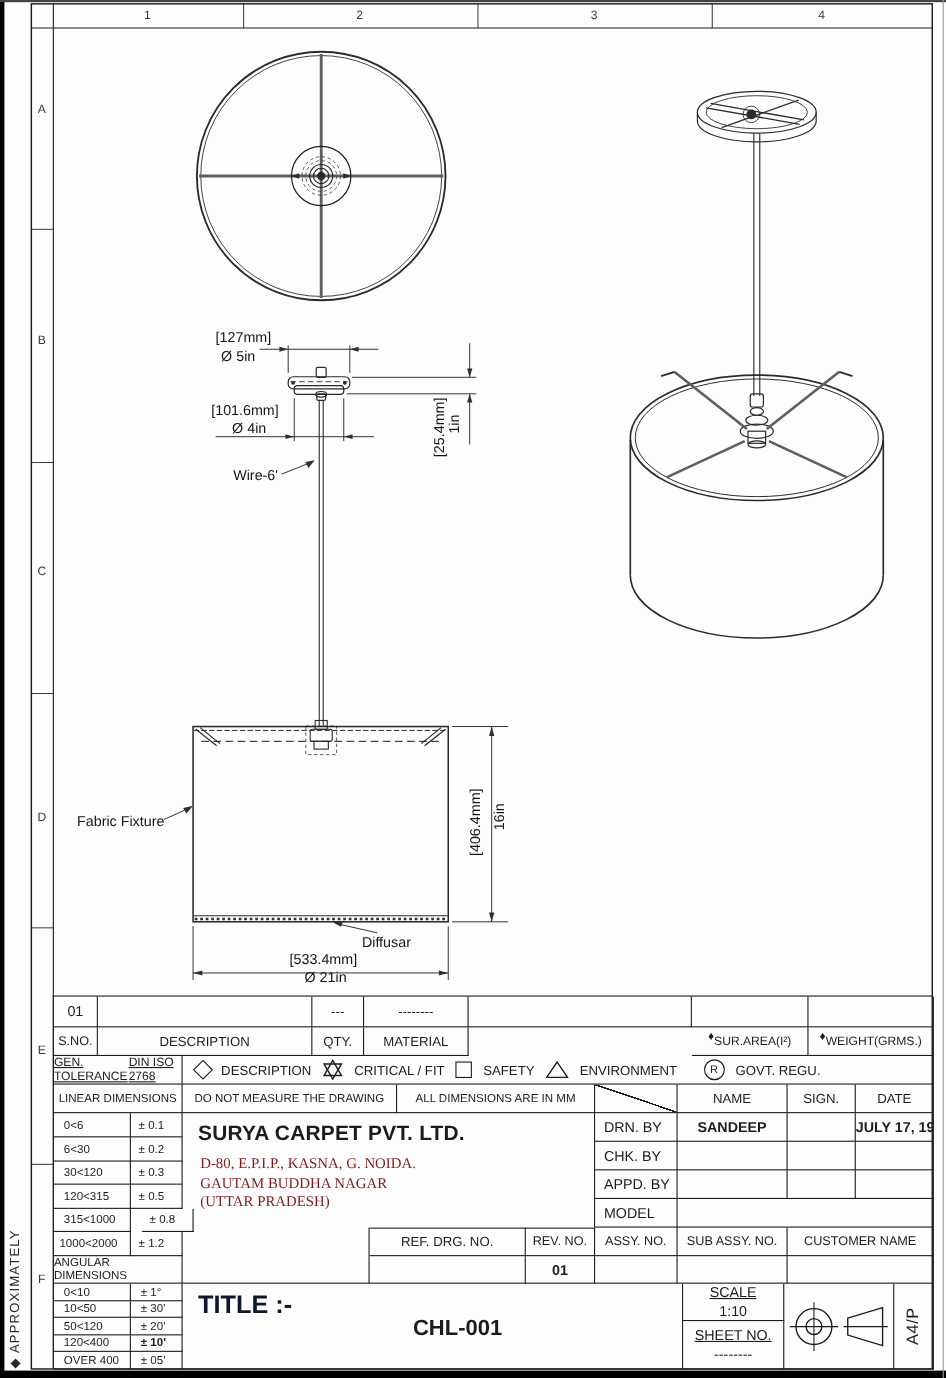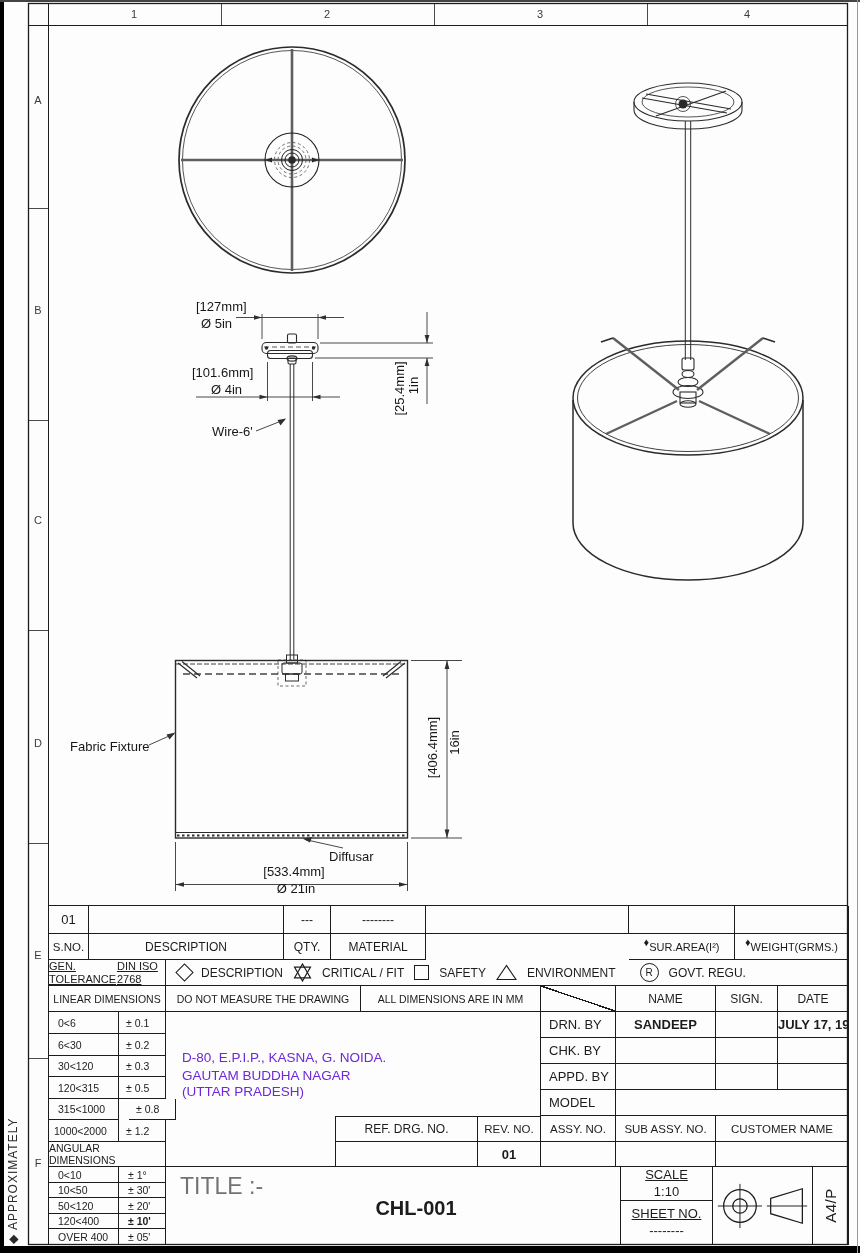--- a/index.html
+++ b/index.html
@@ -24,22 +24,22 @@
   .rot{transform:rotate(-90deg);text-align:center;}
   .legendwrap{display:flex;align-items:center;width:100%;padding:0 12px;gap:10px;font-size:12px;}
   .ic-diamond{width:11px;height:11px;border:1.3px solid #1c1c1c;transform:rotate(45deg);flex:0 0 auto;}
   .ic-square{width:13px;height:13px;border:1.3px solid #1c1c1c;flex:0 0 auto;}
   .ic-rcirc{width:17px;height:17px;border:1.2px solid #1c1c1c;border-radius:50%;display:flex;align-items:center;justify-content:center;font-size:10px;flex:0 0 auto;}
   .mark{font-size:11px;align-self:flex-start;margin-top:2px;}
   .sidenote{position:absolute;left:6px;top:1244px;transform:rotate(-90deg);transform-origin:0 0;
             white-space:nowrap;font-size:12px;letter-spacing:1px;color:#2a2a2a;z-index:4;}
   .a4rot{transform:rotate(-90deg);font-size:15px;letter-spacing:0.5px;}
   .co-name{position:absolute;left:14px;top:8px;font-weight:bold;font-size:19px;letter-spacing:0.2px;}
-  .co-a{position:absolute;left:16px;font-size:13.5px;color:#6d28d9;}
-  .title-label{position:absolute;left:14px;top:6px;font-size:23px;color:#737373;}
+  .co-a{position:absolute;left:16px;font-size:13.5px;color:#7f1d1d;font-family:Liberation Serif, serif;}
+  .title-label{position:absolute;left:14px;top:6px;font-size:23px;color:#0f172a;font-weight:bold;}
   .title-val{position:absolute;left:160px;top:30px;width:180px;text-align:center;font-weight:bold;font-size:20px;}
   .stack{display:flex;flex-direction:column;align-items:center;line-height:1.25;}
 </style>
 </head>
 <body>
 
 <div class="sheet">
 
   <div class="edge" style="left:0;top:0;width:4px;height:1253px;"></div>
   <div class="edge" style="left:0;top:1246px;width:860px;height:7px;"></div>
@@ -249,20 +249,21 @@
     <div class="c lft small" style="left:0;top:150px;width:70px;height:21px;padding-left:9px;">30&lt;120</div>
     <div class="c lft small" style="left:70px;top:150px;width:47px;height:21px;padding-left:7px;">± 0.3</div>
     <div class="c lft small" style="left:0;top:171px;width:70px;height:22px;padding-left:9px;">120&lt;315</div>
     <div class="c lft small" style="left:70px;top:171px;width:47px;height:22px;padding-left:7px;">± 0.5</div>
     <div class="c lft small" style="left:0;top:193px;width:70px;height:21px;padding-left:9px;">315&lt;1000</div>
     <div class="c lft small" style="left:80px;top:193px;width:47px;height:21px;padding-left:7px;text-align:center;">± 0.8</div>
     <div class="c lft small" style="left:0;top:214px;width:70px;height:22px;padding-left:5px;">1000&lt;2000</div>
     <div class="c lft small" style="left:70px;top:214px;width:47px;height:22px;padding-left:7px;">± 1.2</div>
 
     <div class="c" style="left:117px;top:106px;width:375px;height:104px;border-bottom:none;display:block;">
+      <span class="co-name">SURYA CARPET PVT. LTD.</span>
       <span class="co-a" style="top:38px;">D-80, E.P.I.P., KASNA, G. NOIDA.</span>
       <span class="co-a" style="top:56px;">GAUTAM BUDDHA NAGAR</span>
       <span class="co-a" style="top:72px;">(UTTAR PRADESH)</span>
     </div>
 
     <div class="c lft" style="left:492px;top:106px;width:75px;height:26px;padding-left:8px;font-size:13px;">DRN. BY</div>
     <div class="c b" style="left:567px;top:106px;width:100px;height:26px;font-size:13px;">SANDEEP</div>
     <div class="c" style="left:667px;top:106px;width:62px;height:26px;"></div>
     <div class="c b nowrapclip" style="left:729px;top:106px;width:71px;height:26px;font-size:13px;justify-content:flex-start;">JULY 17, 19</div>
     <div class="c lft" style="left:492px;top:132px;width:75px;height:26px;padding-left:8px;font-size:13px;">CHK. BY</div>

